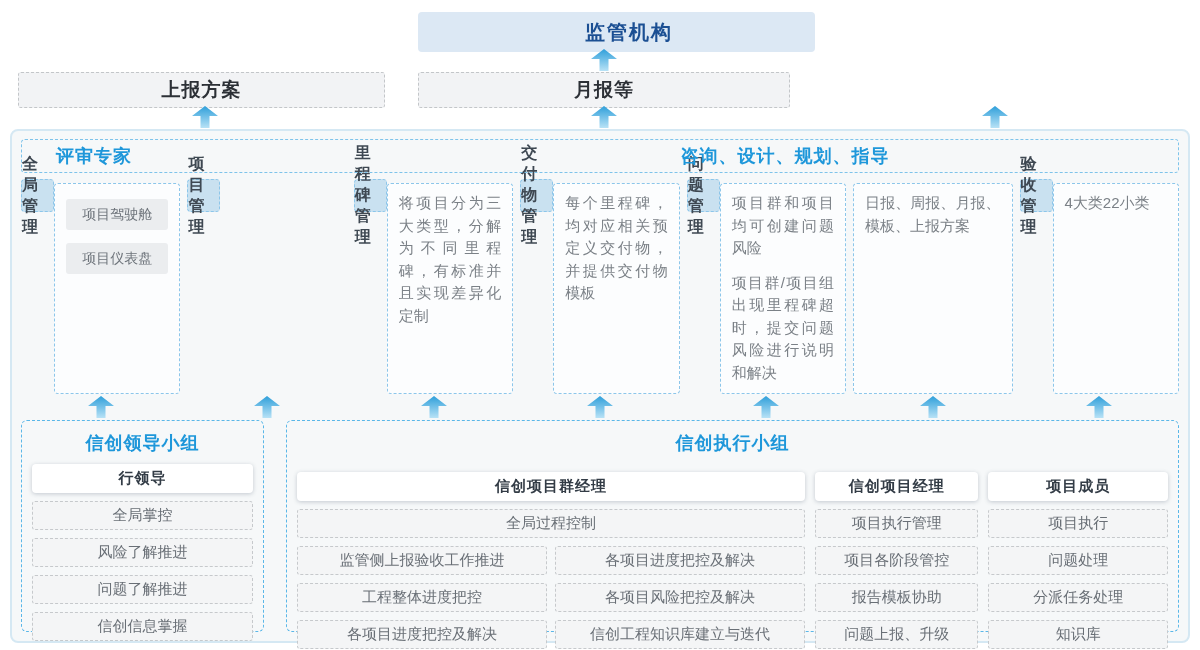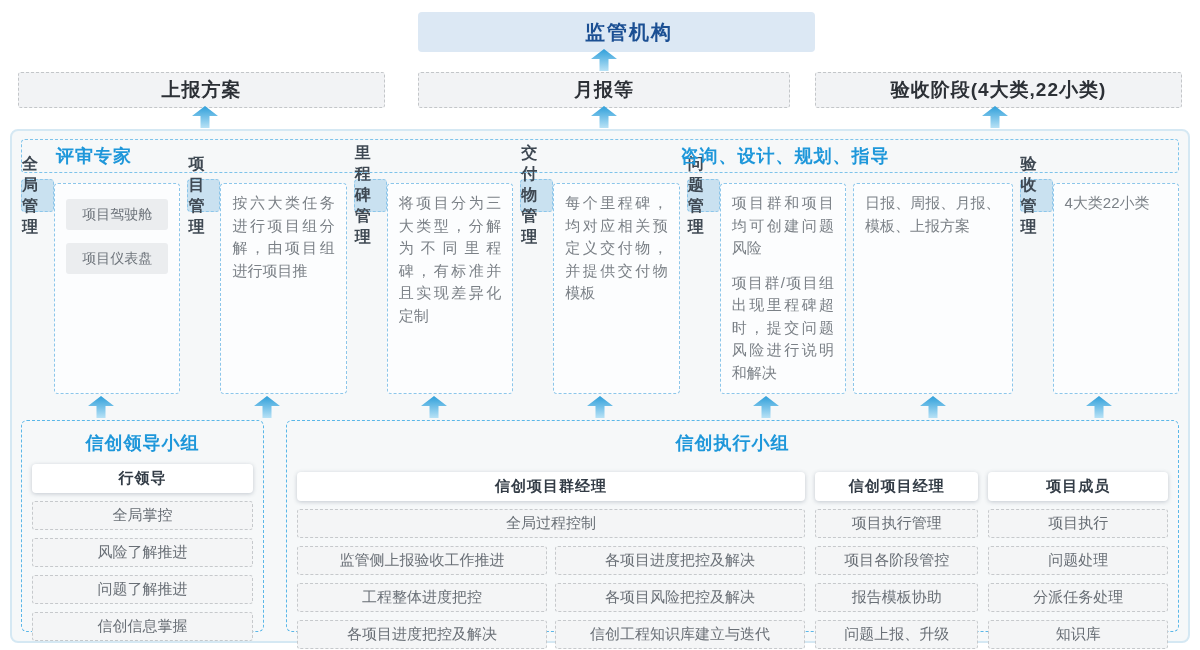--- a/index.html
+++ b/index.html
@@ -91,21 +91,20 @@
 <div class="canvas">
 
   <div class="regulator">监管机构</div>
 
   <svg class="arrow arrow-abs" id="arr-top" viewBox="0 0 26 22">
     <path d="M13 0 L26 10 L17.5 10 L17.5 22 L8.5 22 L8.5 10 L0 10 Z" fill="url(#ag)"></path>
   </svg>
 
   <div class="report-box" id="rb-0">上报方案</div>
   <div class="report-box" id="rb-1">月报等</div>
-  <div class="report-box" id="rb-2">验收阶段(4大类,22小类)</div>
 
   <svg class="arrow arrow-abs" id="arr-b0" viewBox="0 0 26 22">
     <path d="M13 0 L26 10 L17.5 10 L17.5 22 L8.5 22 L8.5 10 L0 10 Z" fill="url(#ag)"></path>
     </svg>
   <svg class="arrow arrow-abs" id="arr-b1" viewBox="0 0 26 22">
     <path d="M13 0 L26 10 L17.5 10 L17.5 22 L8.5 22 L8.5 10 L0 10 Z" fill="url(#ag)"></path>
     </svg>
   <svg class="arrow arrow-abs" id="arr-b2" viewBox="0 0 26 22">
     <path d="M13 0 L26 10 L17.5 10 L17.5 22 L8.5 22 L8.5 10 L0 10 Z" fill="url(#ag)"></path>
     </svg>
@@ -122,23 +121,20 @@
       <div class="col">
         <div class="col-h">全局管理</div>
         <div class="col-b">
           <div class="chip">项目驾驶舱</div>
           <div class="chip">项目仪表盘</div>
         </div>
       </div>
 
       <div class="col">
         <div class="col-h">项目管理</div>
-        <div class="col-b">
-          <p>按六大类任务进行项目组分解，由项目组进行项目推</p>
-        </div>
       </div>
 
       <div class="col">
         <div class="col-h">里程碑管理</div>
         <div class="col-b">
           <p>将项目分为三大类型，分解为不同里程碑，有标准并且实现差异化定制</p>
         </div>
       </div>
 
       <div class="col">

